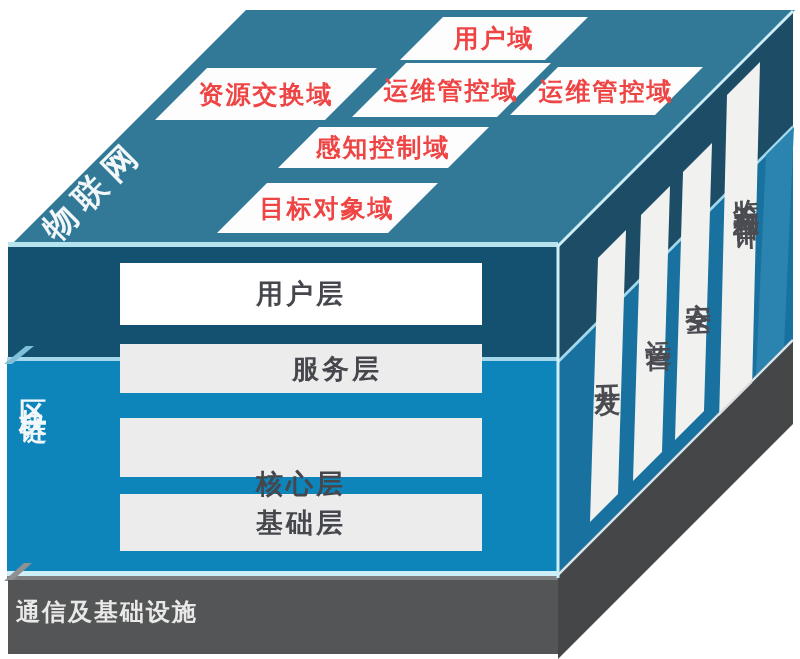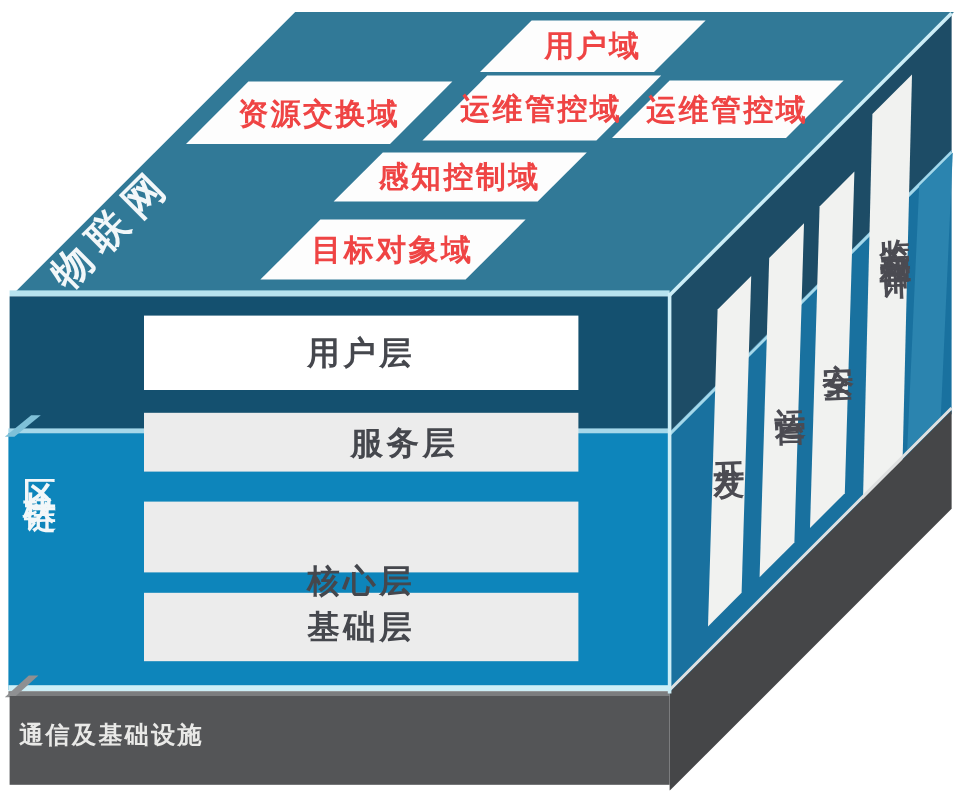--- a/index.html
+++ b/index.html
@@ -10,21 +10,21 @@
        font-weight:bold;white-space:nowrap;}
   .domain-lbl{width:160px;height:30px;font-size:25px;color:#ef4444;letter-spacing:2px;}
   .layer-lbl{color:#45474d;font-size:27px;letter-spacing:3px;}
   .edge-lbl{color:#f2f7f9;}
   .iot-lbl{left:18px;top:170px;width:150px;height:40px;font-size:33px;letter-spacing:9px;
            transform:rotate(-45deg);}
   .vtext{display:block;writing-mode:vertical-rl;text-orientation:upright;text-align:left;}
   .bc-lbl{left:17px;top:378px;width:34px;height:120px;font-size:27px;letter-spacing:9px;}
   .pillar-lbl{color:#4b4b52;font-size:26px;letter-spacing:6px;transform:rotate(-2deg);}
   .base-lbl{left:16px;top:596px;width:400px;height:32px;justify-content:flex-start;
-            font-size:20px;letter-spacing:2px;color:#e9e9e7;}
+            font-size:24px;letter-spacing:2px;color:#e9e9e7;}
 </style>
 </head>
 <body>
 
 <div class="stage">
 
   <svg width="800" height="659" viewBox="0 0 800 659">
 
     <polygon points="10,246 246,10 795,10 558,246" fill="#317997"></polygon>
 

